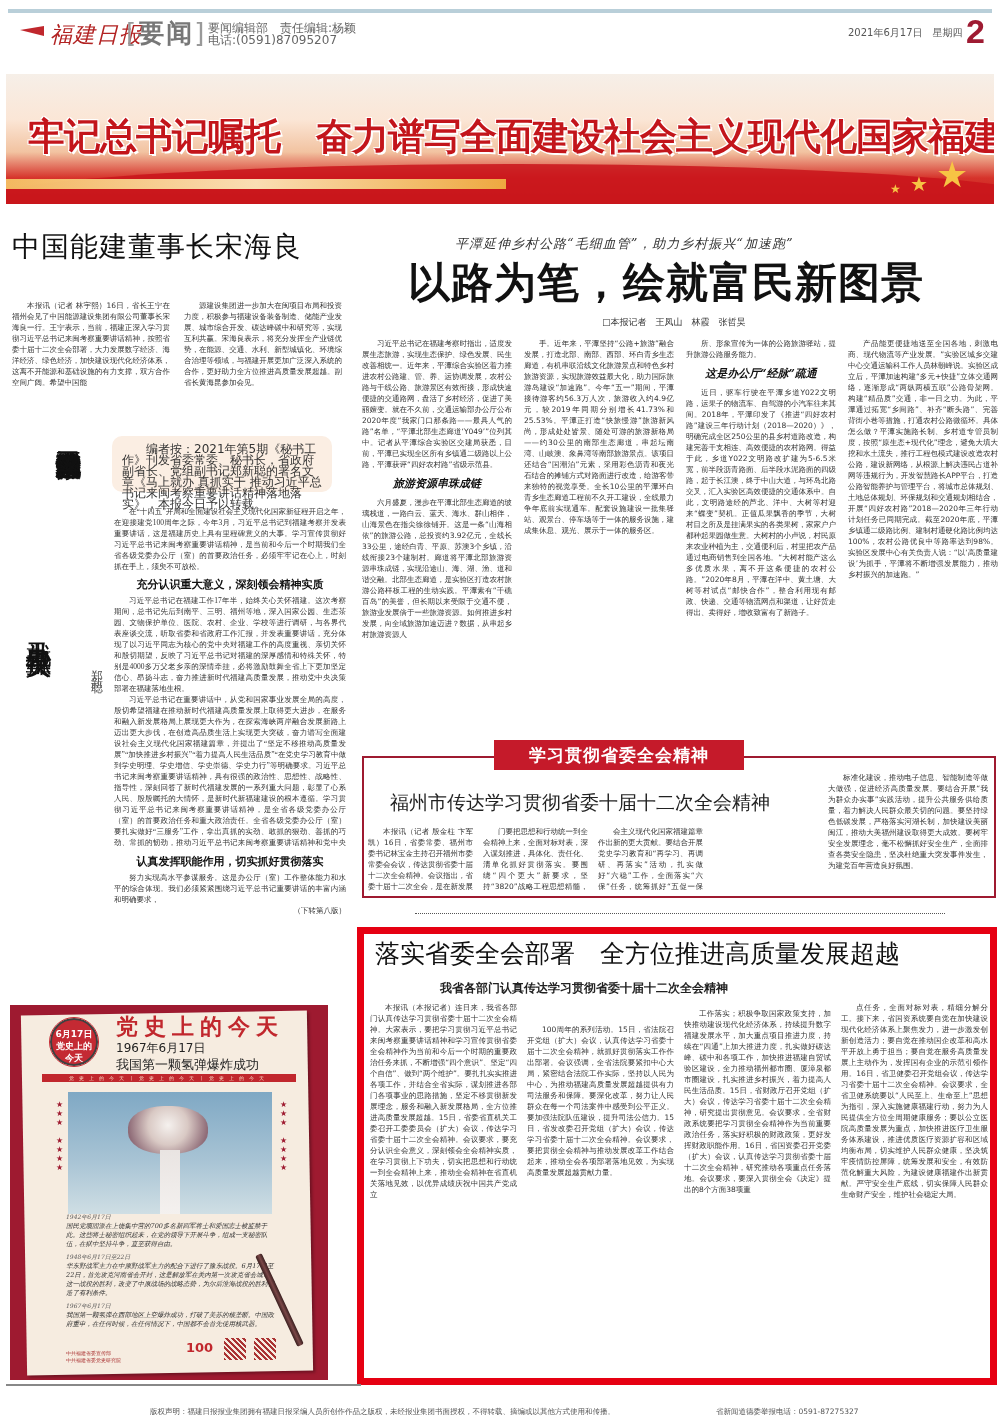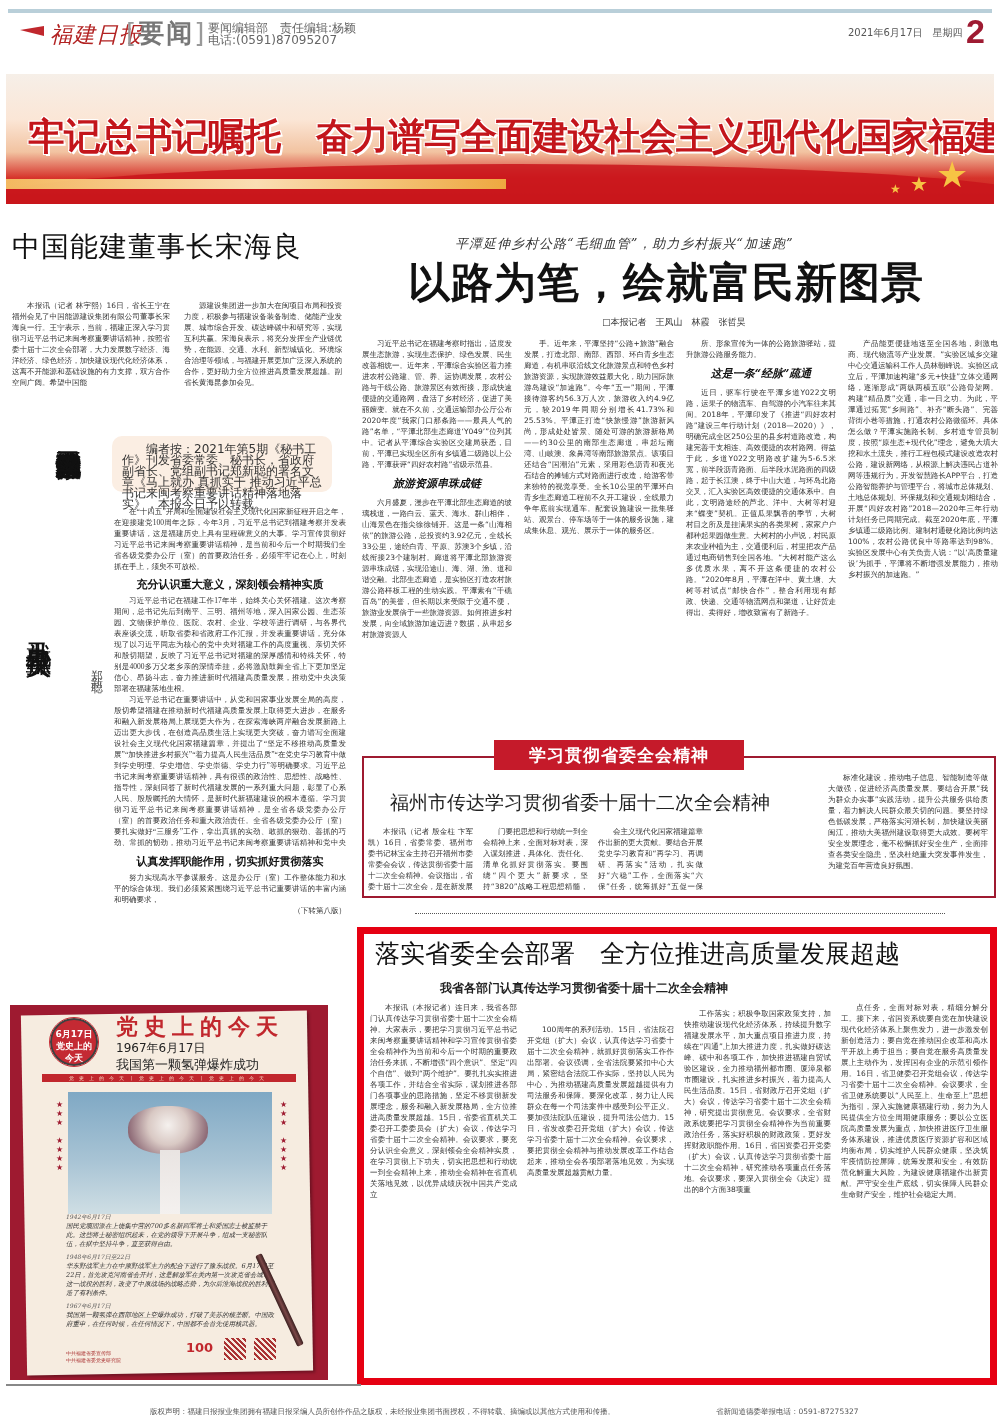--- a/index.html
+++ b/index.html
@@ -157,21 +157,21 @@
   <div class="col">
     <div class="col-text" style="max-height:132px;overflow:hidden;">习近平总书记在福建考察时指出，适度发展生态旅游，实现生态保护、绿色发展、民生改善相统一。近年来，平潭综合实验区着力推进农村公路建、管、养、运协调发展，农村公路与干线公路、旅游景区有效衔接，形成快速便捷的交通路网，盘活了乡村经济，促进了美丽嬗变。就在不久前，交通运输部办公厅公布2020年度“我家门口那条路——最具人气的路”名单，“平潭北部生态廊道‘Y049’”位列其中。记者从平潭综合实验区交建局获悉，目前，平潭已实现全区所有乡镇通二级路以上公路，平潭获评“四好农村路”省级示范县。</div>
     <h5>旅游资源串珠成链</h5>
     <div class="col-text" style="max-height:220px;overflow:hidden;">六月盛夏，漫步在平潭北部生态廊道的玻璃栈道，一路白云、蓝天、海水、群山相伴，山海景色在指尖徐徐铺开。这是一条“山海相依”的旅游公路，总投资约3.92亿元，全线长33公里，途经白青、平原、苏澳3个乡镇，沿线衔接23个建制村。廊道将平潭北部旅游资源串珠成链，实现沿途山、海、湖、渔、道和谐交融。北部生态廊道，是实验区打造农村旅游公路样板工程的生动实践。平潭素有“千礁百岛”的美誉，但长期以来受限于交通不便，旅游业发展倍于一些旅游资源。如何推进乡村发展，向全域旅游加速迈进？数据，从串起乡村旅游资源人</div>
   </div>
   <div class="col">
     <div class="col-text" style="max-height:385px;overflow:hidden;">手。近年来，平潭坚持“公路+旅游”融合发展，打造北部、南部、西部、环白青乡生态廊道，有机串联沿线文化旅游景点和特色乡村旅游资源，实现旅游效益最大化，助力国际旅游岛建设“加速跑”。今年“五一”期间，平潭接待游客约56.3万人次，旅游收入约4.9亿元，较2019年同期分别增长41.73%和25.53%。平潭正打造“快旅慢游”旅游新风尚，形成处处皆景、随处可游的旅游新格局——约30公里的南部生态廊道，串起坛南湾、山岐澳、象鼻湾等南部旅游景点。该项目还结合“国潮泊”元素，采用彩色沥青和夜光石结合的摊铺方式对路面进行改造，给游客带来独特的视觉享受。全长10公里的平潭环白青乡生态廊道工程前不久开工建设，全线最力争年底前实现通车。配套设施建设一批集驿站、观景台、停车场等于一体的服务设施，建成集休息、观光、展示于一体的服务区。</div>
   </div>
   <div class="col">
     <div class="col-text">所、形象宣传为一体的公路旅游驿站，提升旅游公路服务能力。</div>
-    <h5>这是一条“经脉”疏通</h5>
+    <h5>这是办公厅“经脉”疏通</h5>
     <div class="col-text" style="max-height:330px;overflow:hidden;">近日，驱车行驶在平潭乡道Y022文明路，运果子的物流车、自驾游的小汽车往来其间。2018年，平潭印发了《推进“四好农村路”建设三年行动计划（2018—2020）》，明确完成全区250公里的县乡村道路改造，构建完善干支相连、高效便捷的农村路网。得益于此，乡道Y022文明路改扩建为5-6.5米宽，前半段沥青路面、后半段水泥路面的四级路，起于长江澳，终于中山大道，与环岛北路交叉，汇入实验区高效便捷的交通体系中。自此，文明路途经的芦北、洋中、大树等村迎来“蝶变”契机。正值瓜果飘香的季节，大树村目之所及是挂满果实的各类果树，家家户户都种起果园做生意。大树村的小卢说，村民原来农业种植为主，交通便利后，村里把农产品通过电商销售到全国各地。“大树村能产这么多优质水果，离不开这条便捷的农村公路。”2020年8月，平潭在洋中、黄土塘、大树等村试点“邮快合作”，整合利用现有邮政、快递、交通等物流网点和渠道，让好货走得出、卖得好，增收致富有了新路子。</div>
   </div>
   <div class="col">
     <div class="col-text" style="max-height:385px;overflow:hidden;">产品能更便捷地送至全国各地，刺激电商、现代物流等产业发展。”实验区城乡交建中心交通运输科工作人员林朝峰说。实验区成立后，平潭加速构建“多元+快捷”立体交通网络，逐渐形成“两纵两横五联”公路骨架网。构建“精品质”交通，非一日之功。为此，平潭通过拓宽“乡间路”、补齐“断头路”、完善背街小巷等措施，打通农村公路微循环。具体怎么做？平潭实施路长制、乡村道专管员制度，按照“原生态+现代化”理念，避免大填大挖和水土流失，推行工程包模式建设改造农村公路，建设新网络，从根源上解决违民占道补网等违规行为，开发智慧路长APP平台，打造公路智能养护与管理平台，将城市总体规划、土地总体规划、环保规划和交通规划相结合，开展“四好农村路”2018—2020年三年行动计划任务已同期完成。截至2020年底，平潭乡镇通二级路比例、建制村通硬化路比例均达100%，农村公路优良中等路率达到98%。实验区发展中心有关负责人说：“以‘高质量建设’为抓手，平潭将不断增强发展能力，推动乡村振兴的加速跑。”</div>
   </div>
 </div>
 
 <div class="study-box"></div>
 <div class="study-tag">学习贯彻省委全会精神</div>
 <div class="study-title">福州市传达学习贯彻省委十届十二次全会精神</div>

